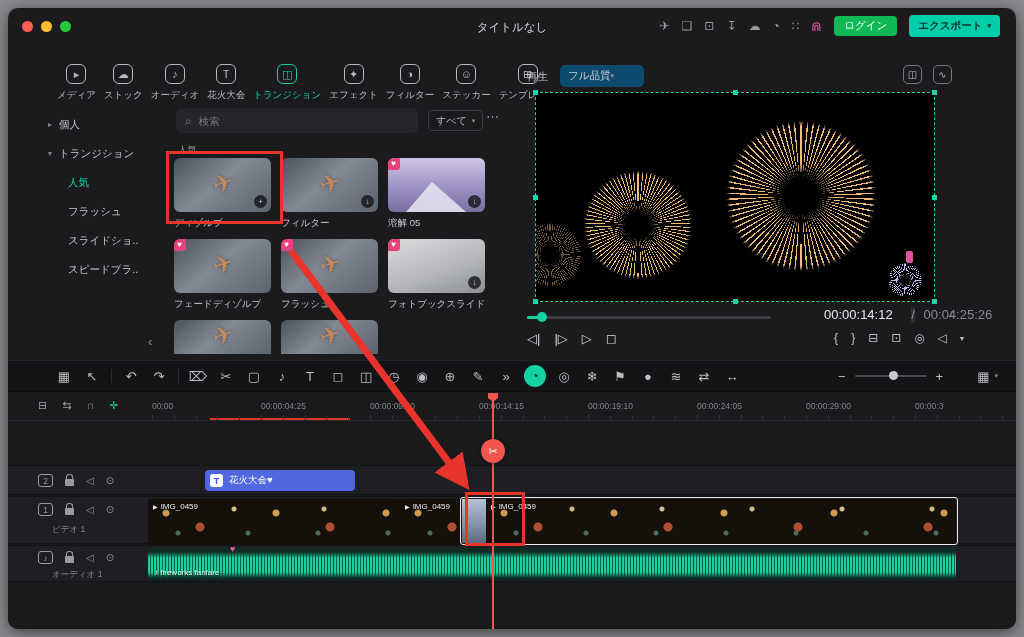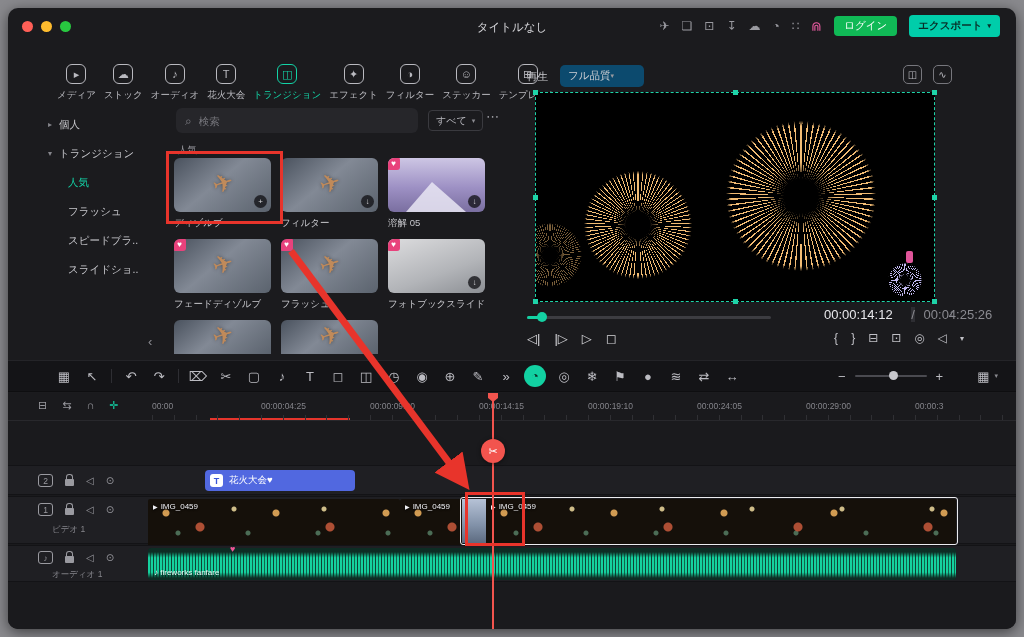--- a/index.html
+++ b/index.html
@@ -242,24 +242,24 @@
       <span class="chev">▾</span>
       <span>トランジション</span>
       </div>
     <div class="side-item sub active">
       <span>人気</span>
       </div>
     <div class="side-item sub">
       <span>フラッシュ</span>
       </div>
     <div class="side-item sub">
+      <span>スライドショ..</span>
+      </div>
+    <div class="side-item sub">
       <span>スピードブラ..</span>
-      </div>
-    <div class="side-item sub">
-      <span>スライドショ..</span>
       </div>
   </div>
   <div class="collapse">‹</div>
 
   <div class="search">
     <span class="sg">⌕</span>
     <input placeholder="検索" style="">
   </div>
   <div class="filter">
     <span>すべて</span>

